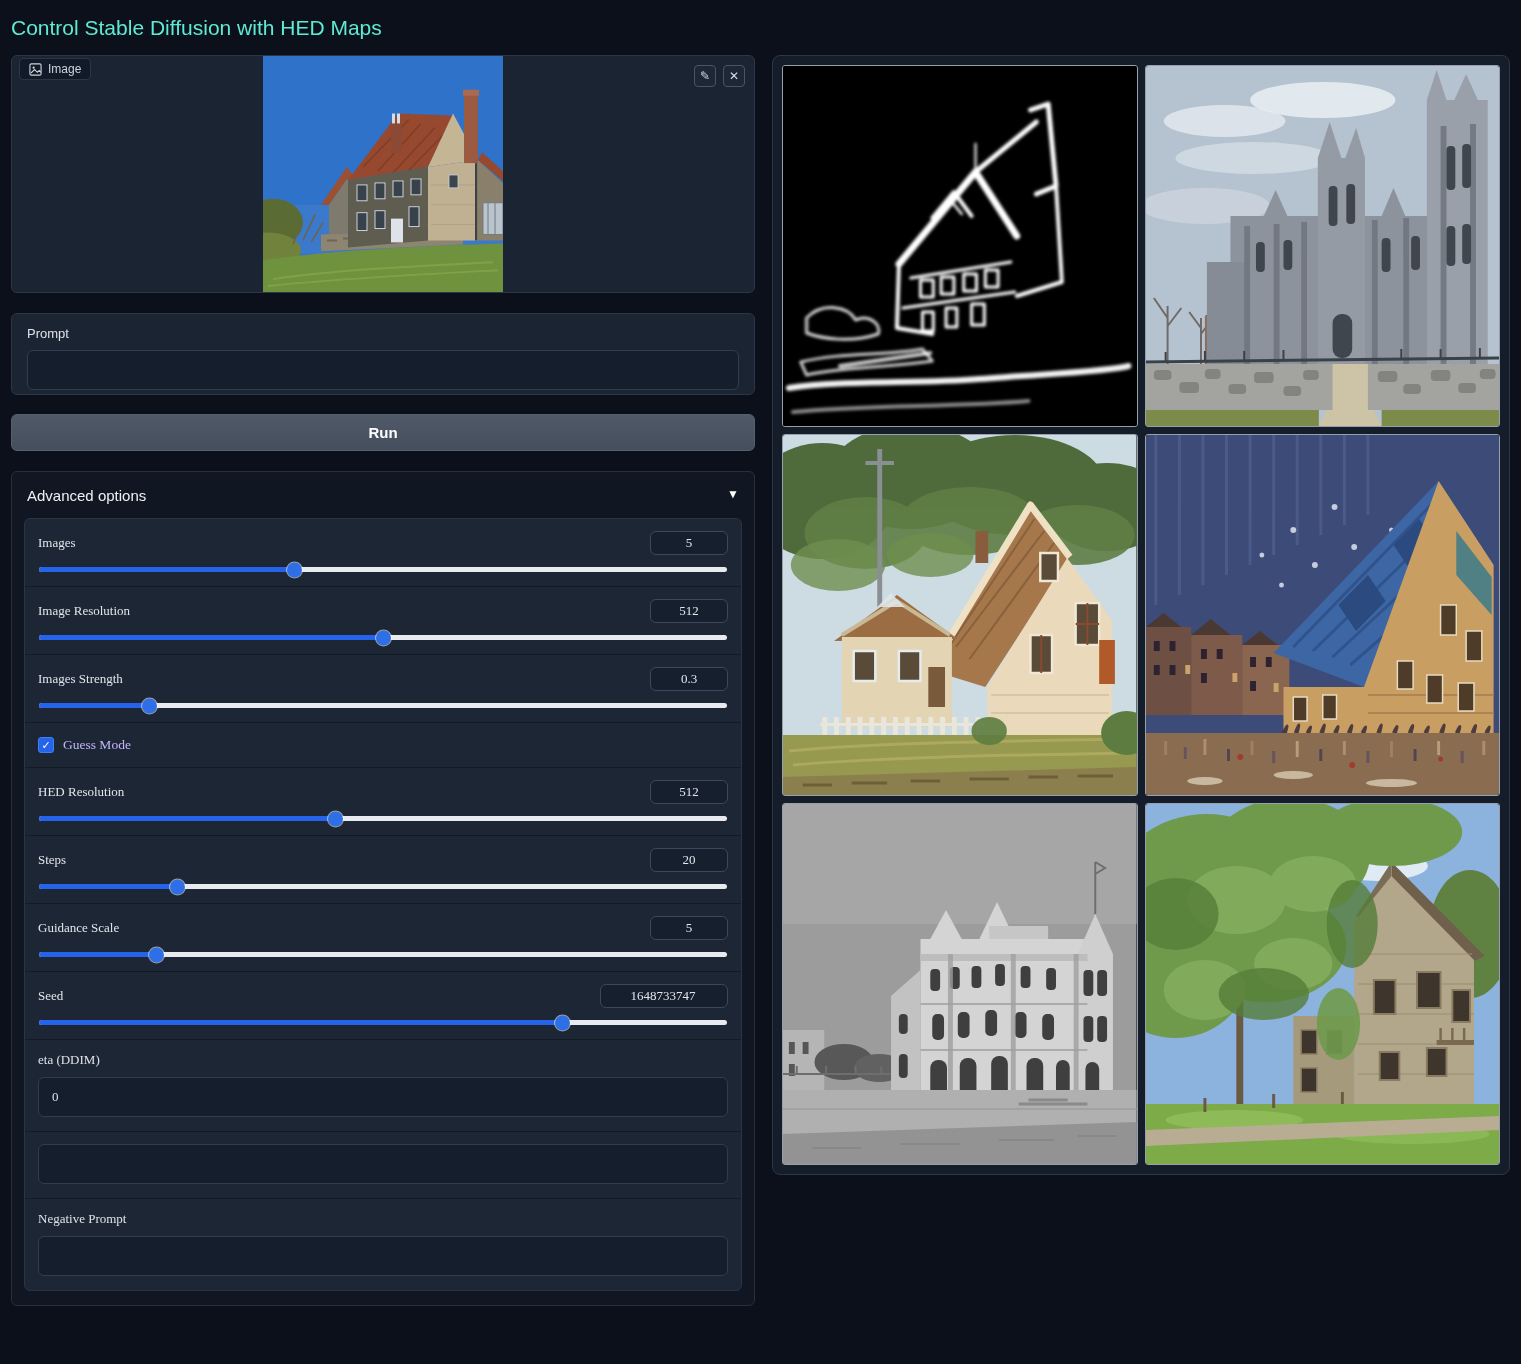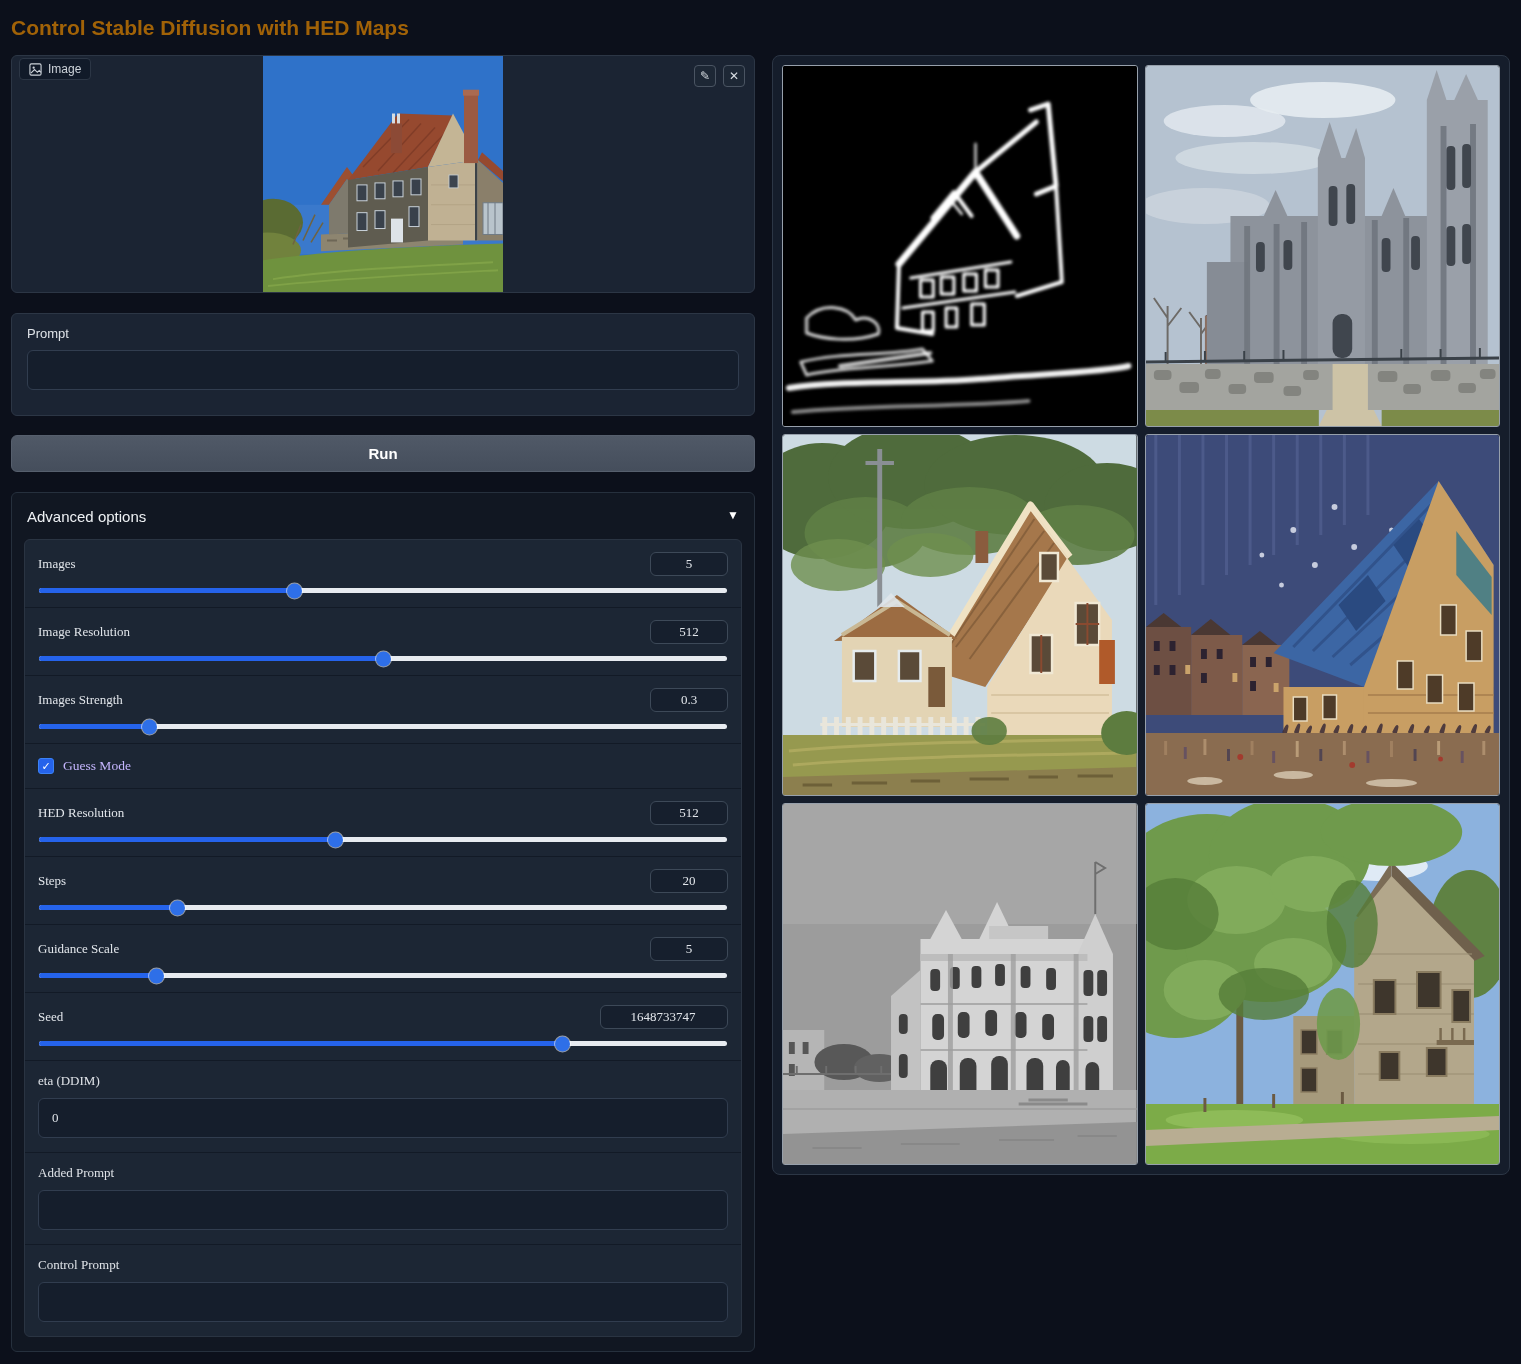--- a/index.html
+++ b/index.html
@@ -21,21 +21,21 @@
     --btn:#4b5563;
   }
   *{box-sizing:border-box;}
   html,body{margin:0;padding:0;}
   body{
     width:1521px;height:1364px;background:var(--bg);
     font-family:"Liberation Sans",sans-serif;color:var(--text);
     overflow:hidden;
   }
   .page{padding:8px 11px;}
-  .page-title{font-size:21px;font-weight:700;margin:8px 0 15px 0;color:#a16207;}
+  .page-title{font-size:21px;font-weight:400;margin:8px 0 15px 0;color:#5eead4;}
   .layout{display:flex;gap:17px;align-items:flex-start;}
   .col-left{width:744px;flex:none;}
   .col-right{flex:1;}
 
   .panel{background:var(--panel);border:1px solid var(--border);border-radius:6px;}
 
   
   .image-panel{position:relative;height:238px;margin-bottom:20px;}
   .img-label{
     position:absolute;left:7px;top:2px;display:flex;align-items:center;gap:6px;
@@ -46,21 +46,21 @@
   .img-actions{position:absolute;right:9px;top:9px;display:flex;gap:7px;z-index:2;}
   .icon-btn{
     width:22px;height:22px;border:1px solid #4a5462;border-radius:4px;
     background:#1d2735;color:#d8dde3;font-size:12px;line-height:20px;text-align:center;
     cursor:pointer;
   }
   .img-stage{height:100%;display:flex;align-items:center;justify-content:center;}
   .img-stage svg{width:240px;height:236px;display:block;}
 
   
-  .prompt-panel{padding:12px 15px 25px;margin-bottom:19px;}
+  .prompt-panel{padding:12px 15px 4px;margin-bottom:19px;}
   .block-label{font-size:13px;color:#dfe3e8;margin-bottom:9px;}
   .textbox{height:40px;background:var(--input);border:1px solid var(--input-border);border-radius:6px;}
 
   
   .run-btn{
     display:block;width:100%;height:37px;margin-bottom:20px;
     background:linear-gradient(#505967,#454e5c);
     border:1px solid #565f6d;border-radius:6px;
     color:#fff;font-weight:700;font-size:15px;font-family:inherit;cursor:pointer;
   }
@@ -290,26 +290,25 @@
                 </div>
             </div>
           </div>
 
           <div class="row">
             <div class="block-label">eta (DDIM)</div>
             <div class="input-line">0</div>
           </div>
 
           <div class="row">
-            <div class="block-label">Added Prompt</div>
             <div class="textbox"></div>
           </div>
 
           <div class="row">
-            <div class="block-label">Control Prompt</div>
+            <div class="block-label">Negative Prompt</div>
             <div class="textbox"></div>
           </div>
 
         </div>
       </div>
     </div>
 
     <div class="col-right">
       <div class="gallery">
 

